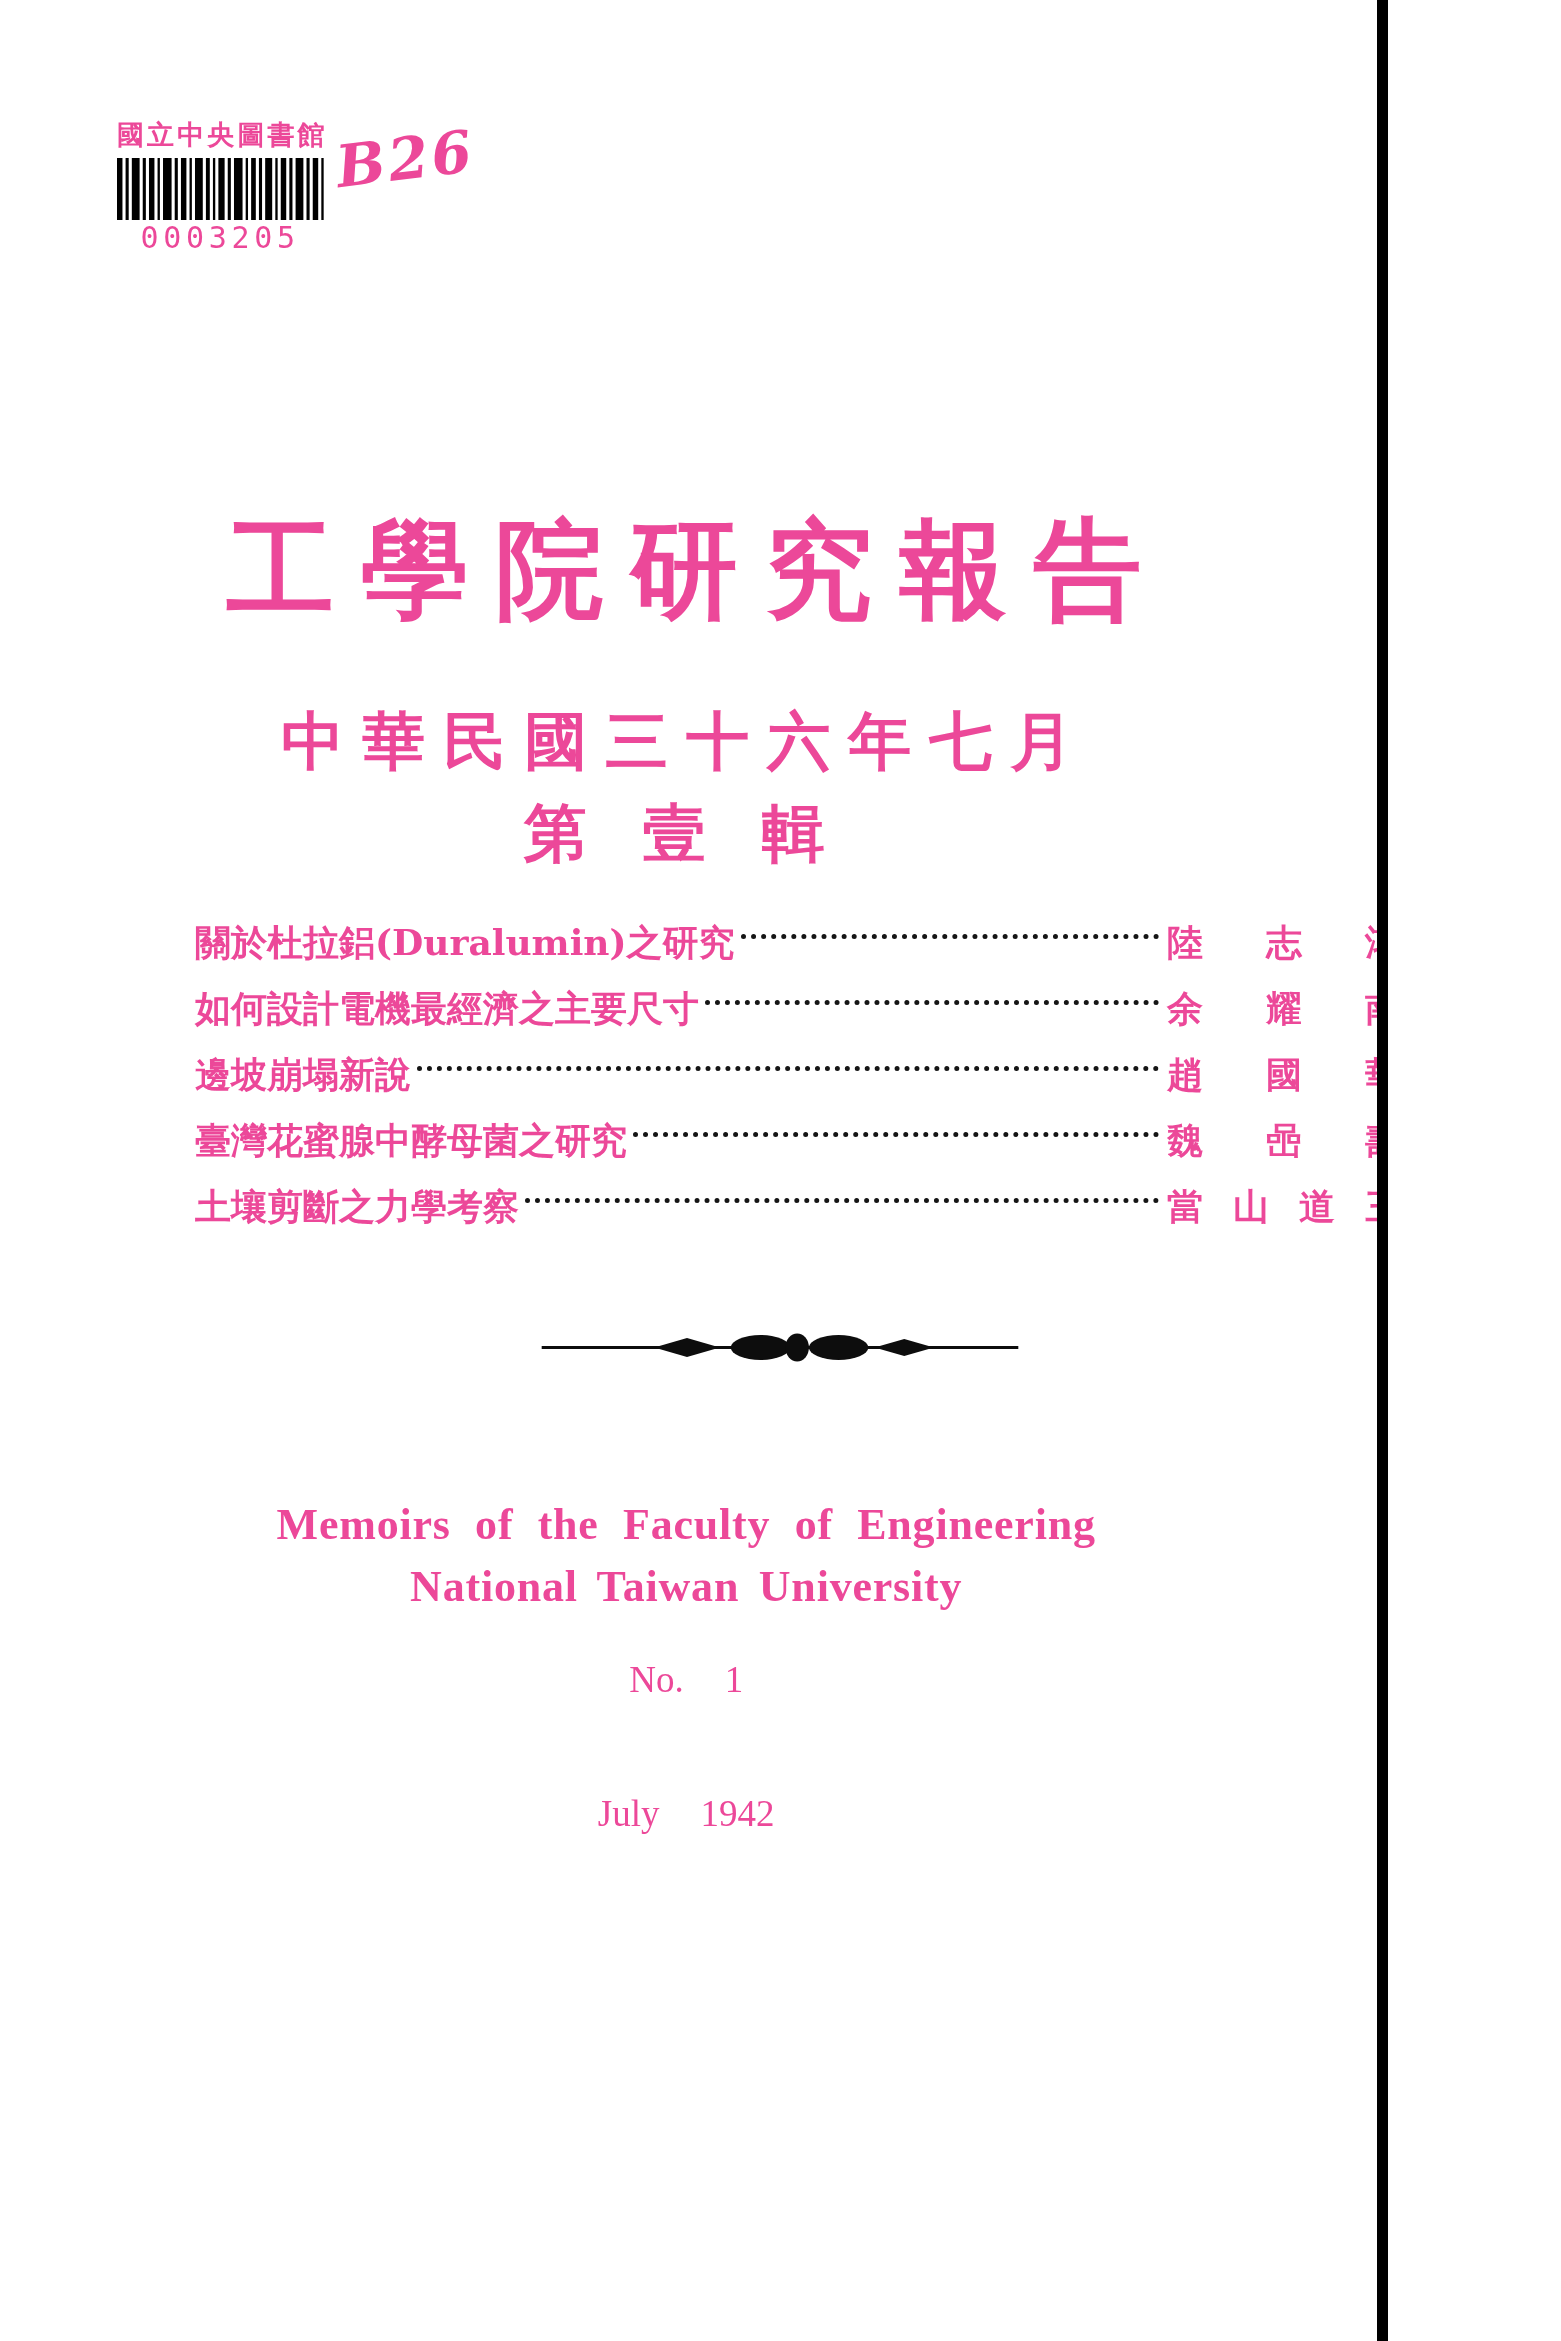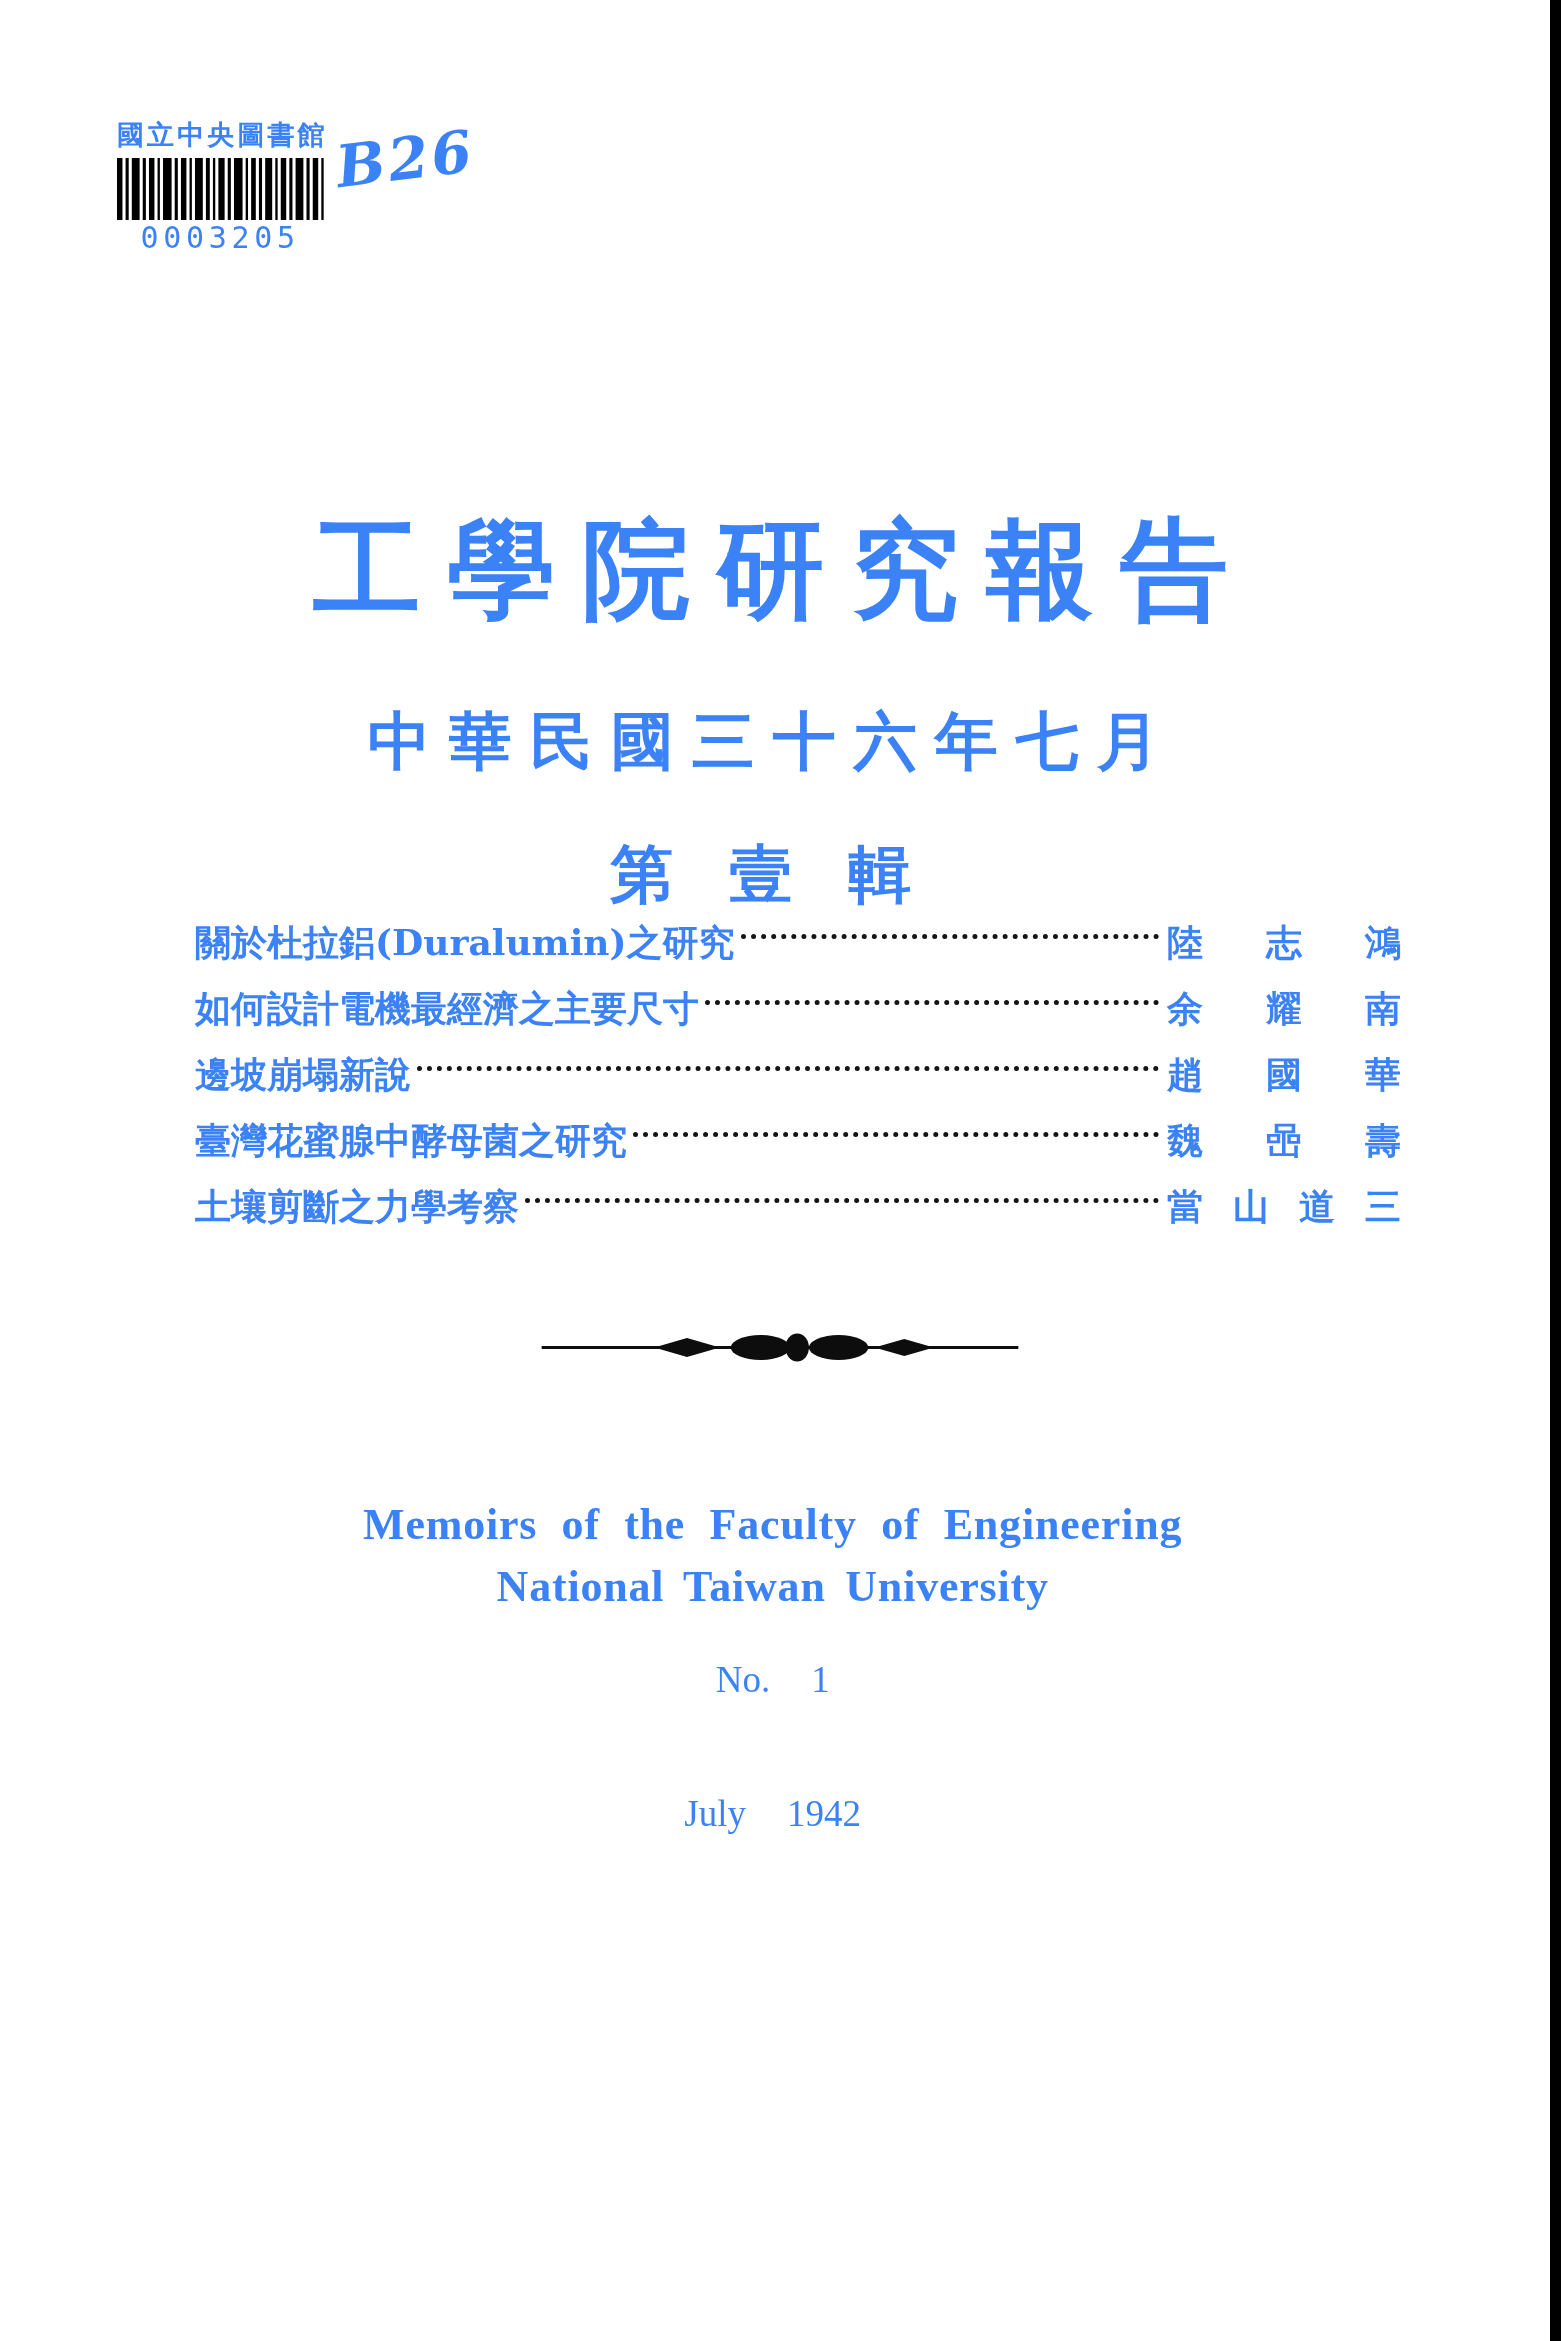--- a/index.html
+++ b/index.html
@@ -1,18 +1,18 @@
 <!DOCTYPE html>
 <html style="font-size:12.5px"><head>
 <meta charset="utf-8">
 <style>
   html,body { margin:0; padding:0; background:#ffffff; }
   .page {
-    position:relative; width:1561px; height:2342px;
-    background:#ffffff; color:#3b82f6; overflow:hidden;
+    position:relative; width:1388px; height:2342px;
+    background:#ffffff; color:#ec4899; overflow:hidden;
     font-family:"DejaVu Serif", serif;
   }
   .right-edge {
     position:absolute; top:0; right:0; width:11px; height:2342px; background:#000;
   }
 
   
   .stamp-block { position:absolute; left:117px; top:117px; }
   .stamp-label {
     font-size:27px; letter-spacing:3.1px; font-weight:bold; white-space:nowrap;
@@ -26,21 +26,21 @@
     position:absolute; left:336px; top:125px;
     font-style:italic; font-weight:bold; font-size:58px;
     transform:rotate(-7deg); letter-spacing:3.1px;
   }
 
   
   .center-abs { position:absolute; left:0; right:15.6px; text-align:center; white-space:nowrap; }
   .university-title  { top:324px;  font-size:80px; font-weight:bold; letter-spacing:33px; padding-left:33px; }
   .publication-title { top:498px;  font-size:108px; font-weight:bold; letter-spacing:26.5px; padding-left:22px; }
   .roc-date          { top:699px;  font-size:63px;  font-weight:bold; letter-spacing:18px; }
-  .volume-label      { top:832px; font-size:63px;  font-weight:bold; letter-spacing:56px; padding-left:32px; }
+  .volume-label      { top:791px; font-size:63px;  font-weight:bold; letter-spacing:56px; padding-left:32px; }
 
   
   .toc { position:absolute; left:195px; top:910px; width:1206px; }
   .toc-row {
     display:flex; align-items:center; height:66px;
     font-size:36px; font-weight:bold;
   }
   .toc-title { white-space:nowrap; }
   .toc-leader {
     flex:1; border-bottom:5.5px dotted #151515;

